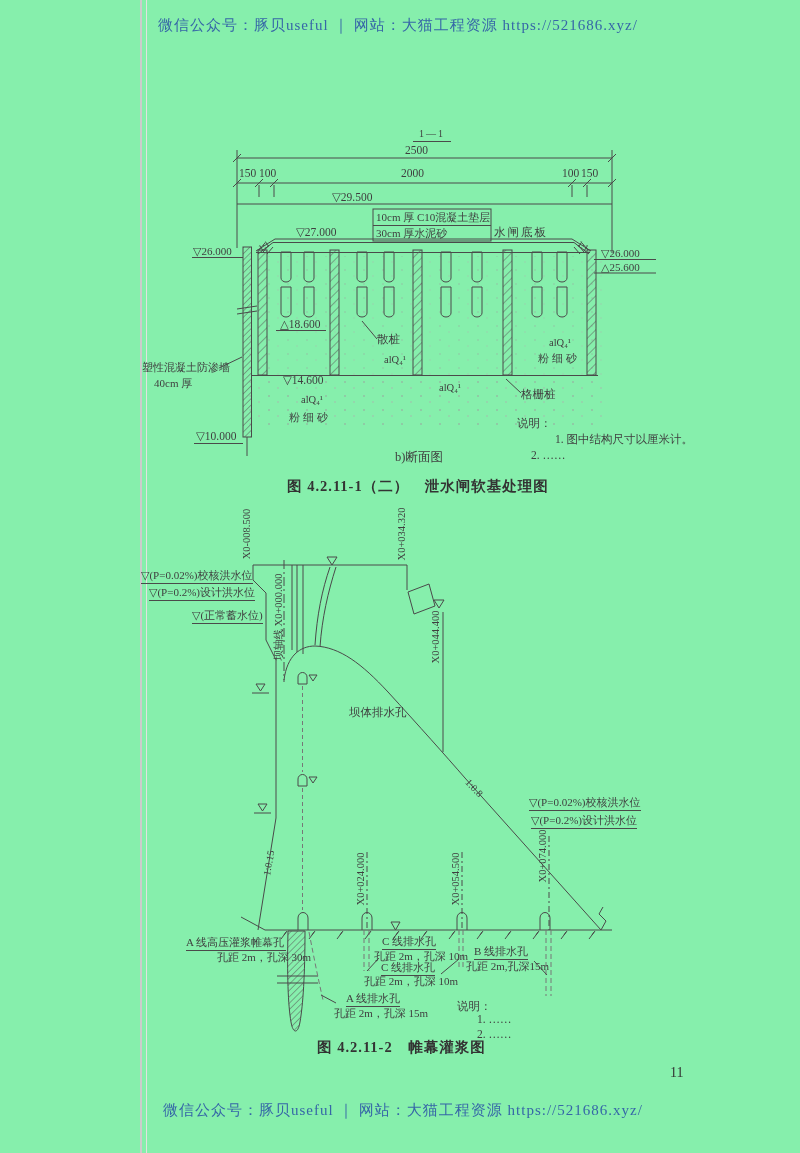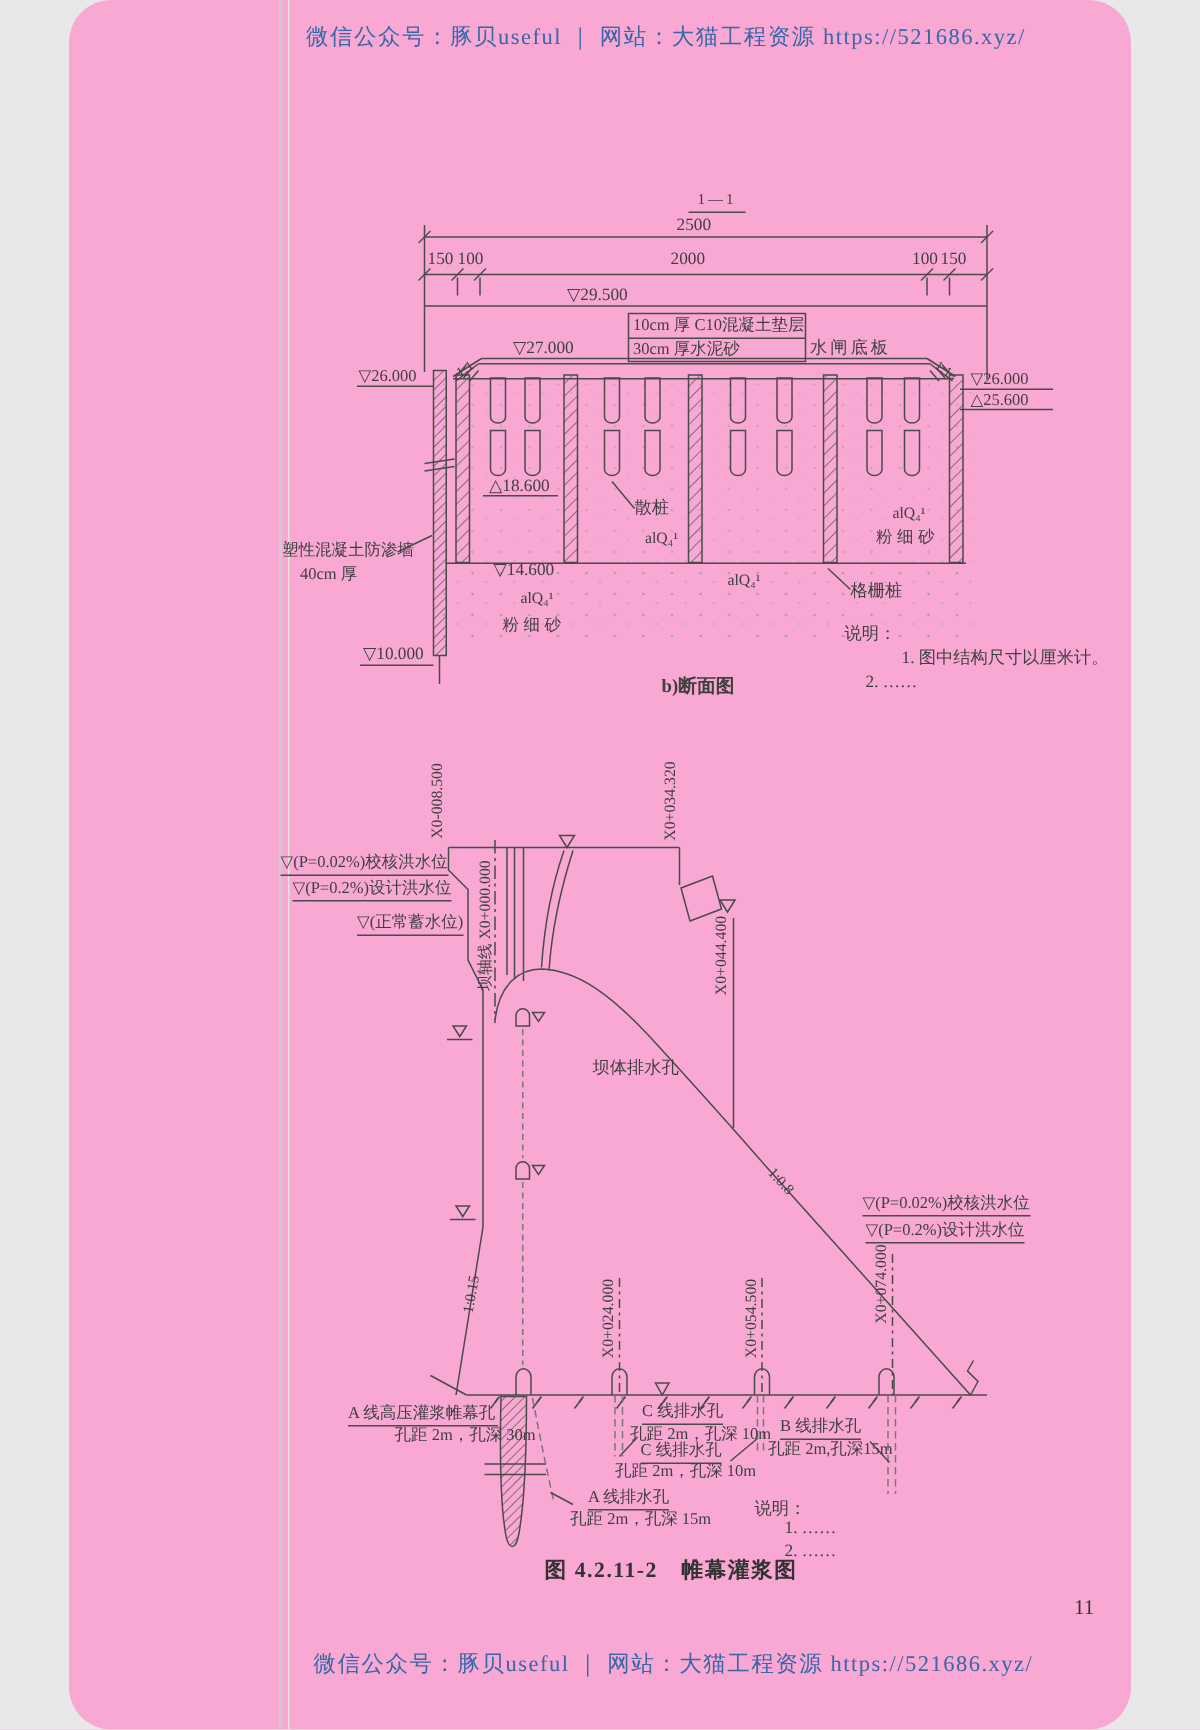--- a/index.html
+++ b/index.html
@@ -1,21 +1,21 @@
 <!DOCTYPE html>
 <html><head>
 <meta charset="utf-8">
 <style>
   html,body{margin:0;padding:0;background:#e8e8e8;}
-  .page{position:relative;width:708px;height:1153px;margin:0 auto;background:#f9a8d4;
-        font-family:"Liberation Serif","DejaVu Serif",serif;color:#3f3f3f;overflow:hidden;border-radius:28px;}
+  .page{position:relative;width:800px;height:1153px;margin:0 auto;background:#86efac;
+        font-family:"Liberation Serif","DejaVu Serif",serif;color:#3f3f3f;overflow:hidden;}
   .t{position:absolute;white-space:nowrap;line-height:1.15;font-size:11.5px;}
   .blue{color:#3667a7;font-size:15px;letter-spacing:1px;}
   .ul{border-bottom:1px solid #4a4a4a;padding-bottom:1px;}
-  .bold{font-weight:bold;}
+  .bold{font-weight:normal;}
   .cap{font-size:14.5px;font-weight:bold;letter-spacing:1px;color:#333;}
   .sm{font-size:11px;}
   .xs{font-size:10.5px;}
   .vt{transform:translate(-50%,-50%) rotate(-90deg);}
   .rot{transform:translate(-50%,-50%);}
   .ls2{letter-spacing:2px;}
   .ls3{letter-spacing:3px;}
   svg{position:absolute;left:0;top:0;}
   .scanline{position:absolute;top:0;width:2px;height:1153px;background:#cccccc;}
   .scanline2{position:absolute;top:0;width:1px;height:1153px;background:#e2e2e0;}
@@ -250,20 +250,21 @@
   <div class="t sm" style="left:154px;top:377px;">40cm 厚</div>
   <div class="t xs" style="left:301px;top:394px;">alQ₄¹</div>
   <div class="t sm ls3" style="left:289px;top:411px;">粉细砂</div>
   <div class="t xs" style="left:439px;top:382px;">alQ₄¹</div>
   <div class="t" style="left:521px;top:388px;">格栅桩</div>
   <div class="t" style="left:196px;top:430px;">▽10.000</div>
   <div class="t" style="left:517px;top:417px;">说明：</div>
   <div class="t" style="left:555px;top:433px;">1. 图中结构尺寸以厘米计。</div>
   <div class="t" style="left:531px;top:449px;">2. ……</div>
   <div class="t bold" style="left:395px;top:450px;font-size:12.5px;">b)断面图</div>
+  <div class="t cap" style="left:287px;top:478px;">图 4.2.11-1（二）　泄水闸软基处理图</div>
 
   <div class="t xs vt" style="left:247px;top:534px;">X0-008.500</div>
   <div class="t xs vt" style="left:402px;top:534px;">X0+034.320</div>
   <div class="t xs vt" style="left:279px;top:617px;">坝轴线 X0+000.000</div>
   <div class="t xs vt" style="left:436px;top:637px;">X0+044.400</div>
   <div class="t sm ul" style="left:141px;top:569px;">▽(P=0.02%)校核洪水位</div>
   <div class="t sm ul" style="left:149px;top:586px;">▽(P=0.2%)设计洪水位</div>
   <div class="t sm ul" style="left:192px;top:609px;">▽(正常蓄水位)</div>
   <div class="t" style="left:311px;top:706px;margin-left:38px;">坝体排水孔</div>
   <div class="t rot" style="left:269px;top:863px;font-size:10px;transform:translate(-50%,-50%) rotate(-80deg);">1:0.15</div>

